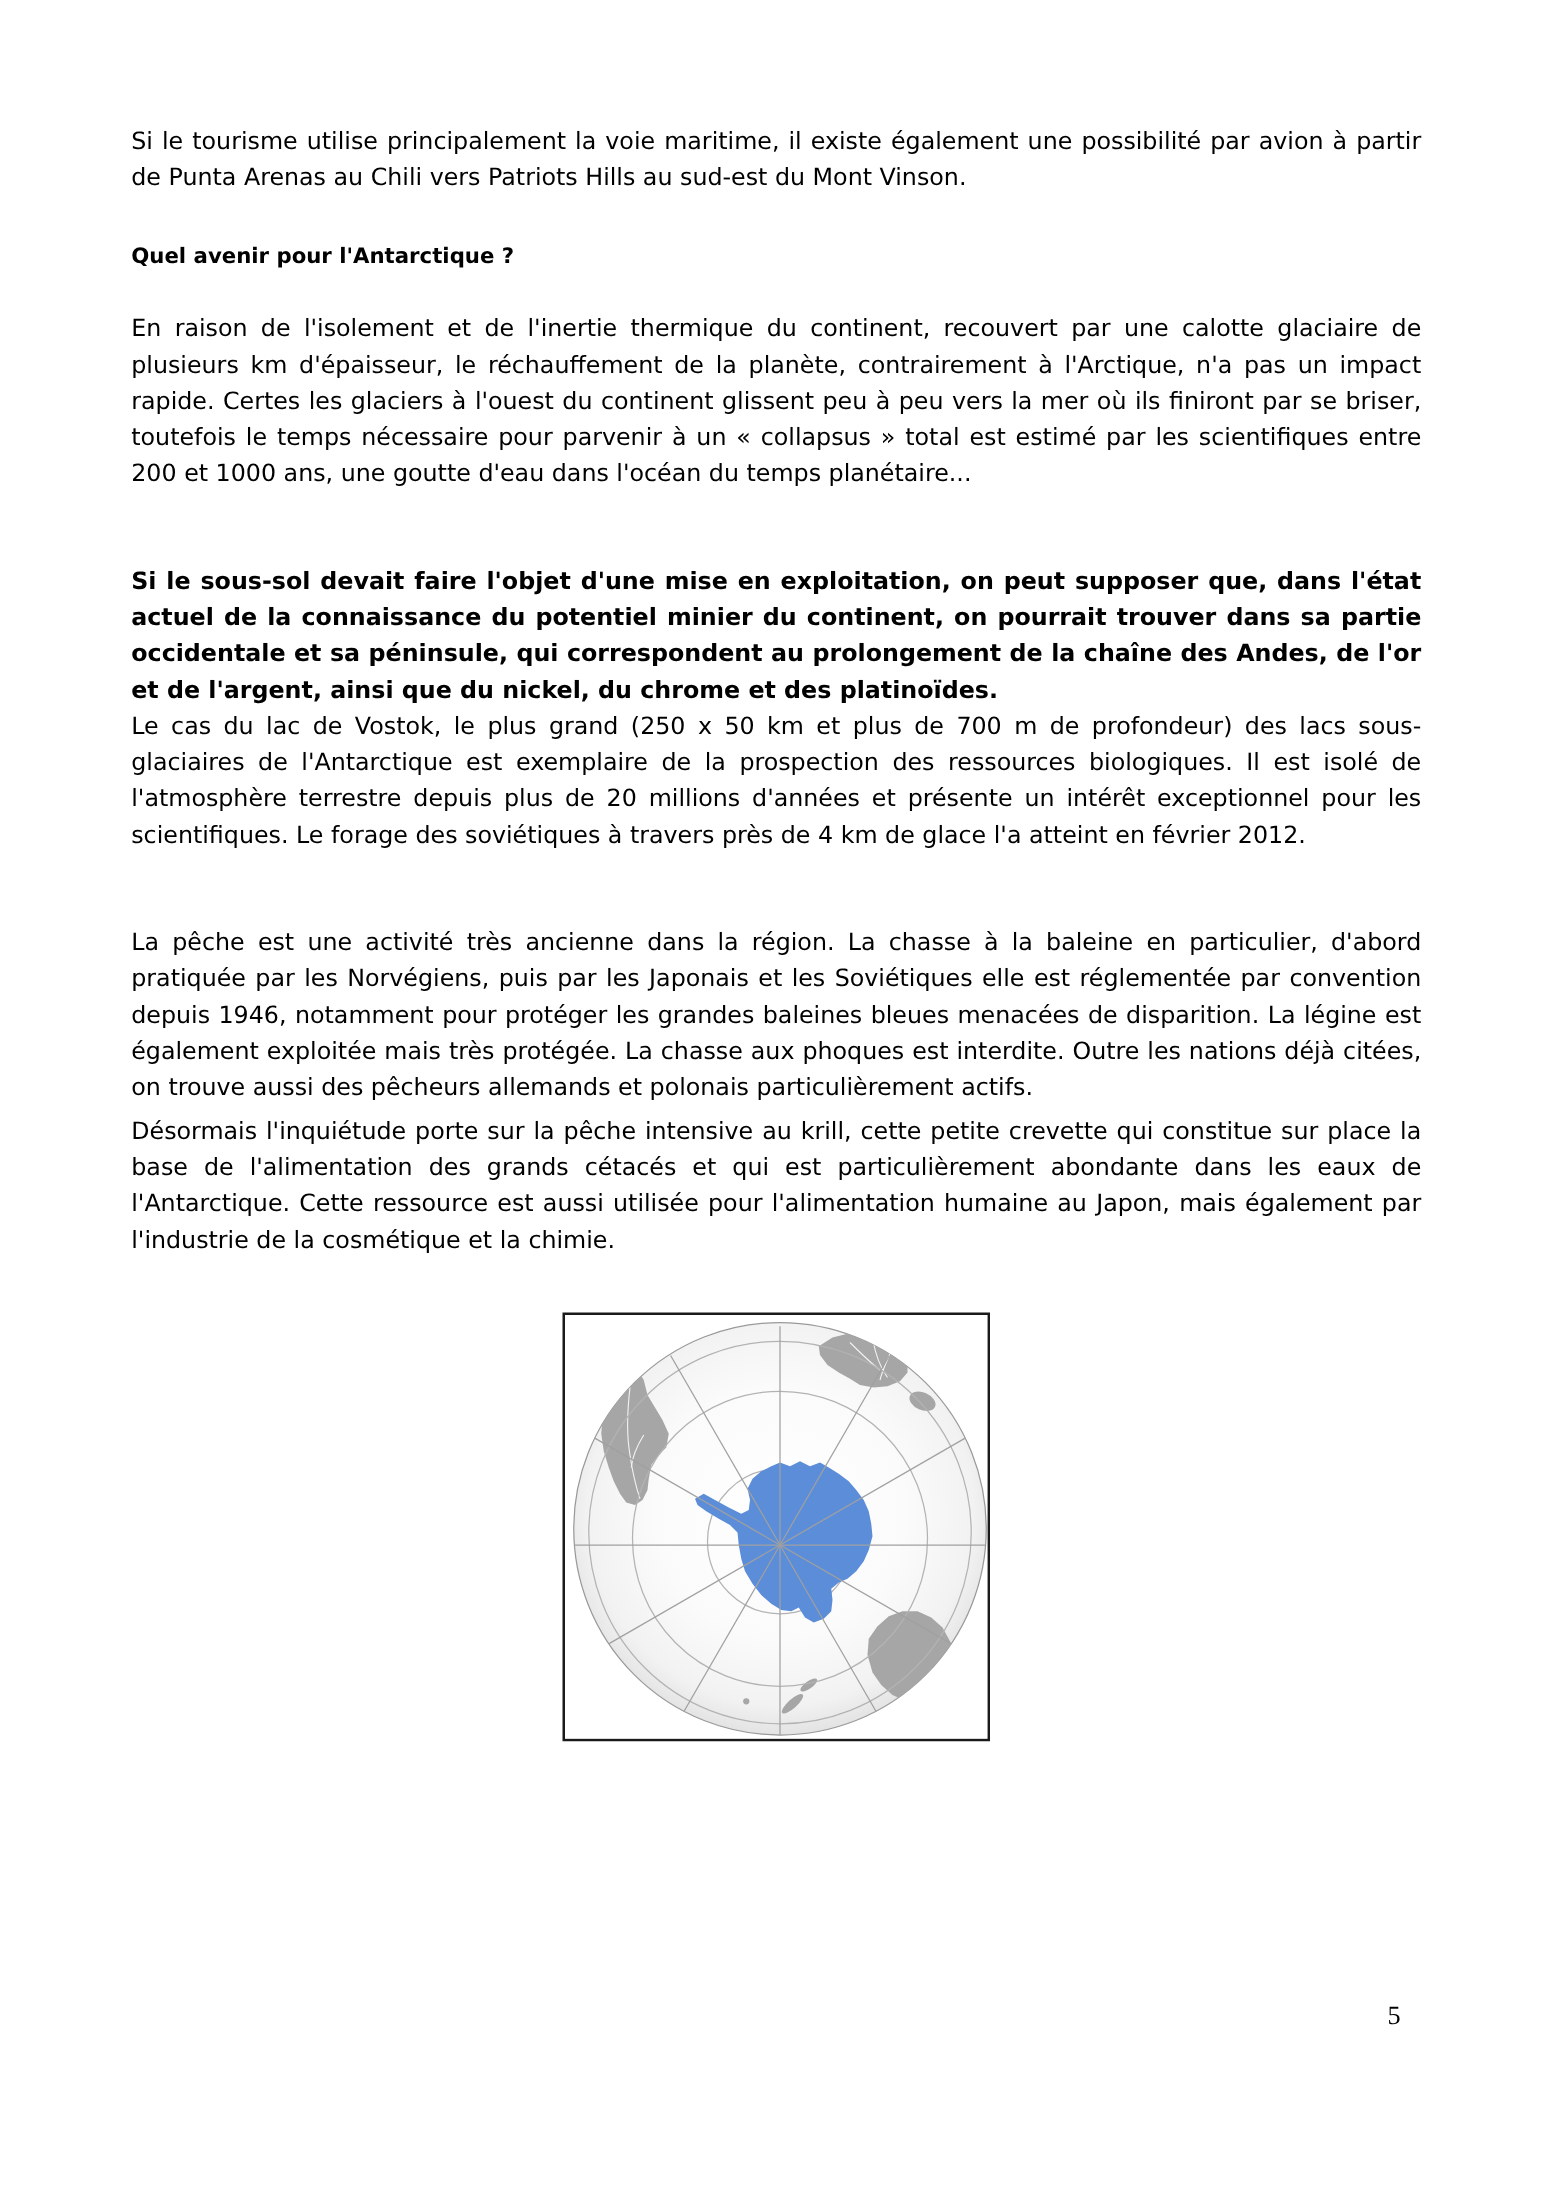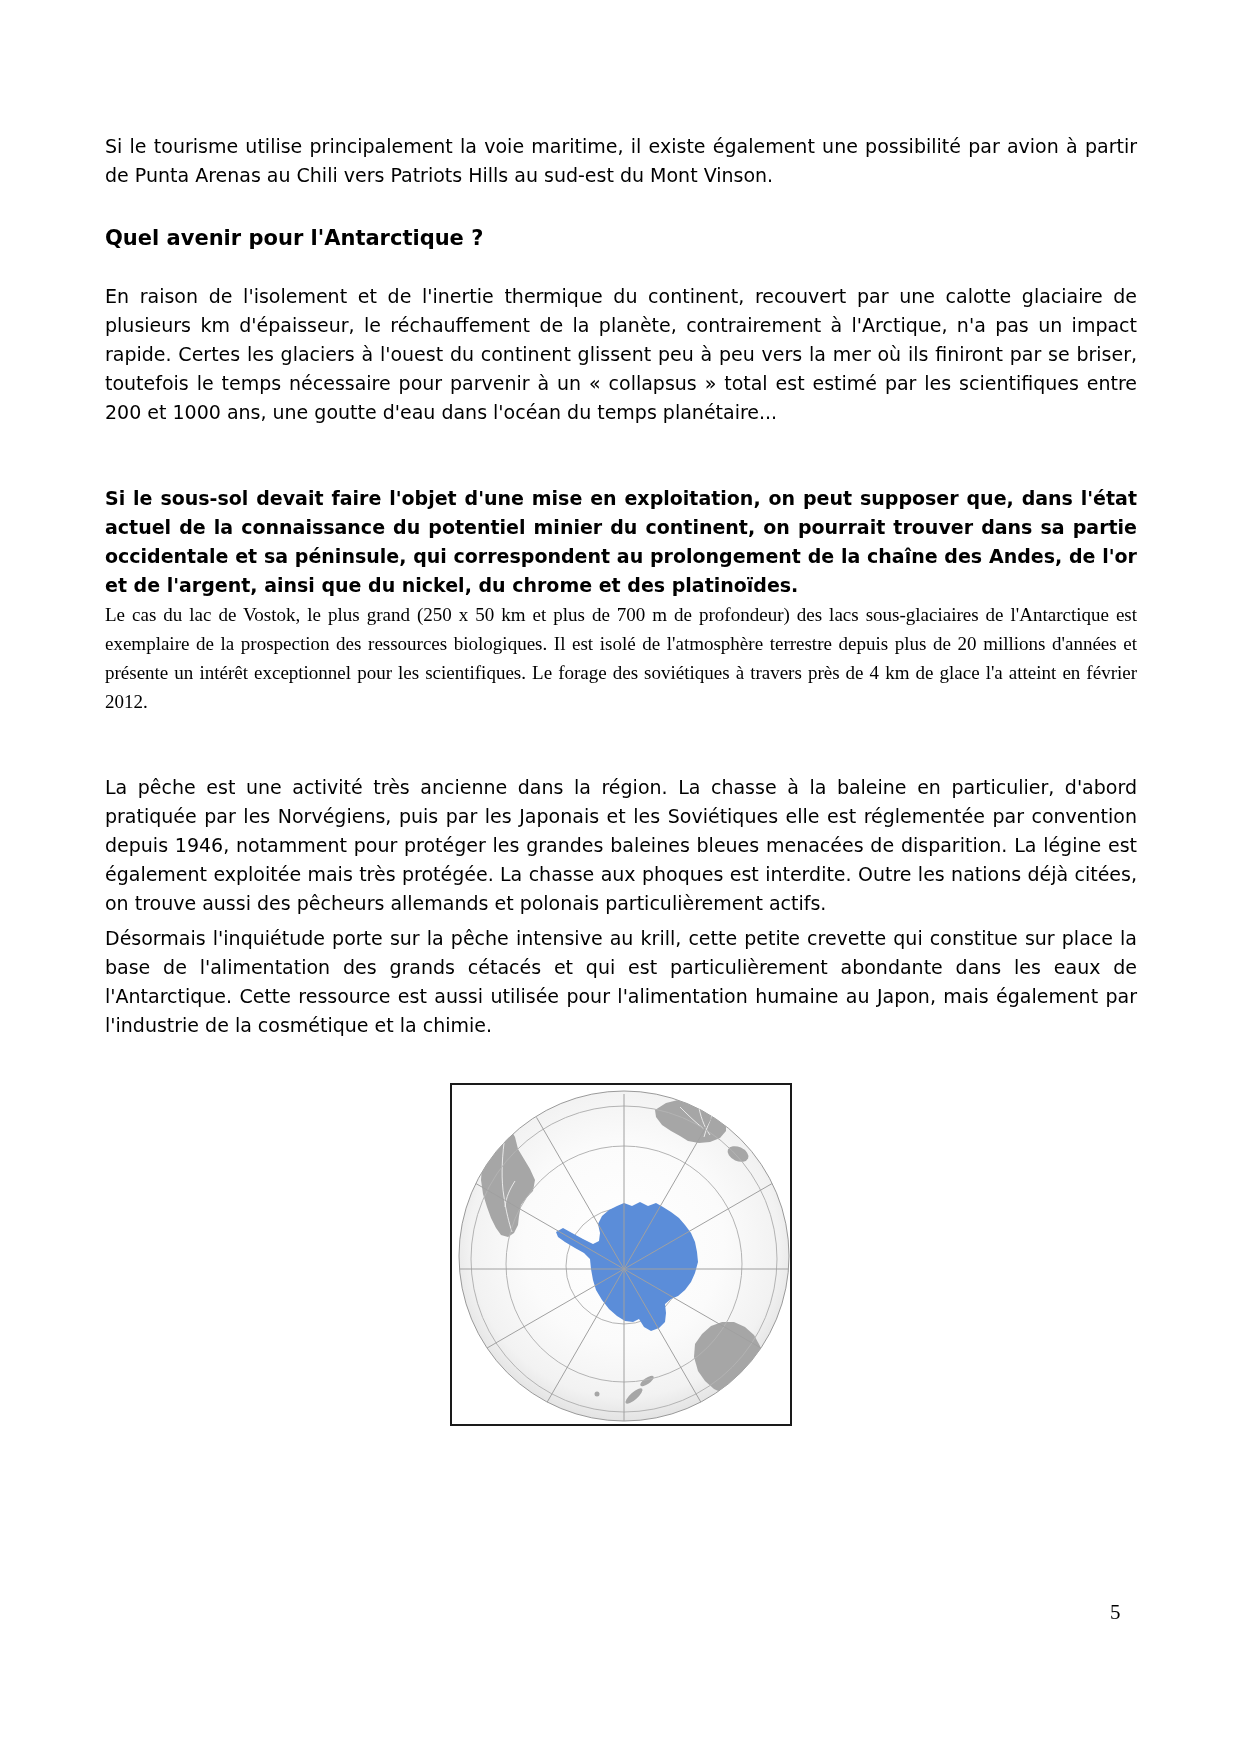--- a/index.html
+++ b/index.html
@@ -13,34 +13,33 @@
     overflow: hidden;
   }
   .content {
     position: absolute;
     left: 105px;
     top: 99px;
     width: 1032px;
     font-size: 19px;
     line-height: 29px;
     text-align: justify;
-    margin-top: 33px;
   }
   .content p { margin: 0; }
   p.intro   { margin-bottom: 0; }
   h2.heading {
-    font-size: 21px;
+    font-size: 17px;
     line-height: 30px;
     font-weight: bold;
     margin: 33px 0 29px 0;
     text-align: left;
   }
   p.para1 { margin-bottom: 57px; }
   p.para2 { margin-bottom: 0; font-weight: bold; }
-  p.para3 { margin-bottom: 57px; font-family: Liberation Serif, serif; }
+  p.para3 { margin-bottom: 57px; }
   p.para4 { margin-bottom: 6px; }
   p.para5 { margin-bottom: 43px; }
   .figure-box {
     width: 338px;
     height: 339px;
     margin-left: 345px;
     border: 2px solid #1a1a1a;
     background: #ffffff;
     box-shadow: inset 0 0 0 1px #cccccc;
   }

